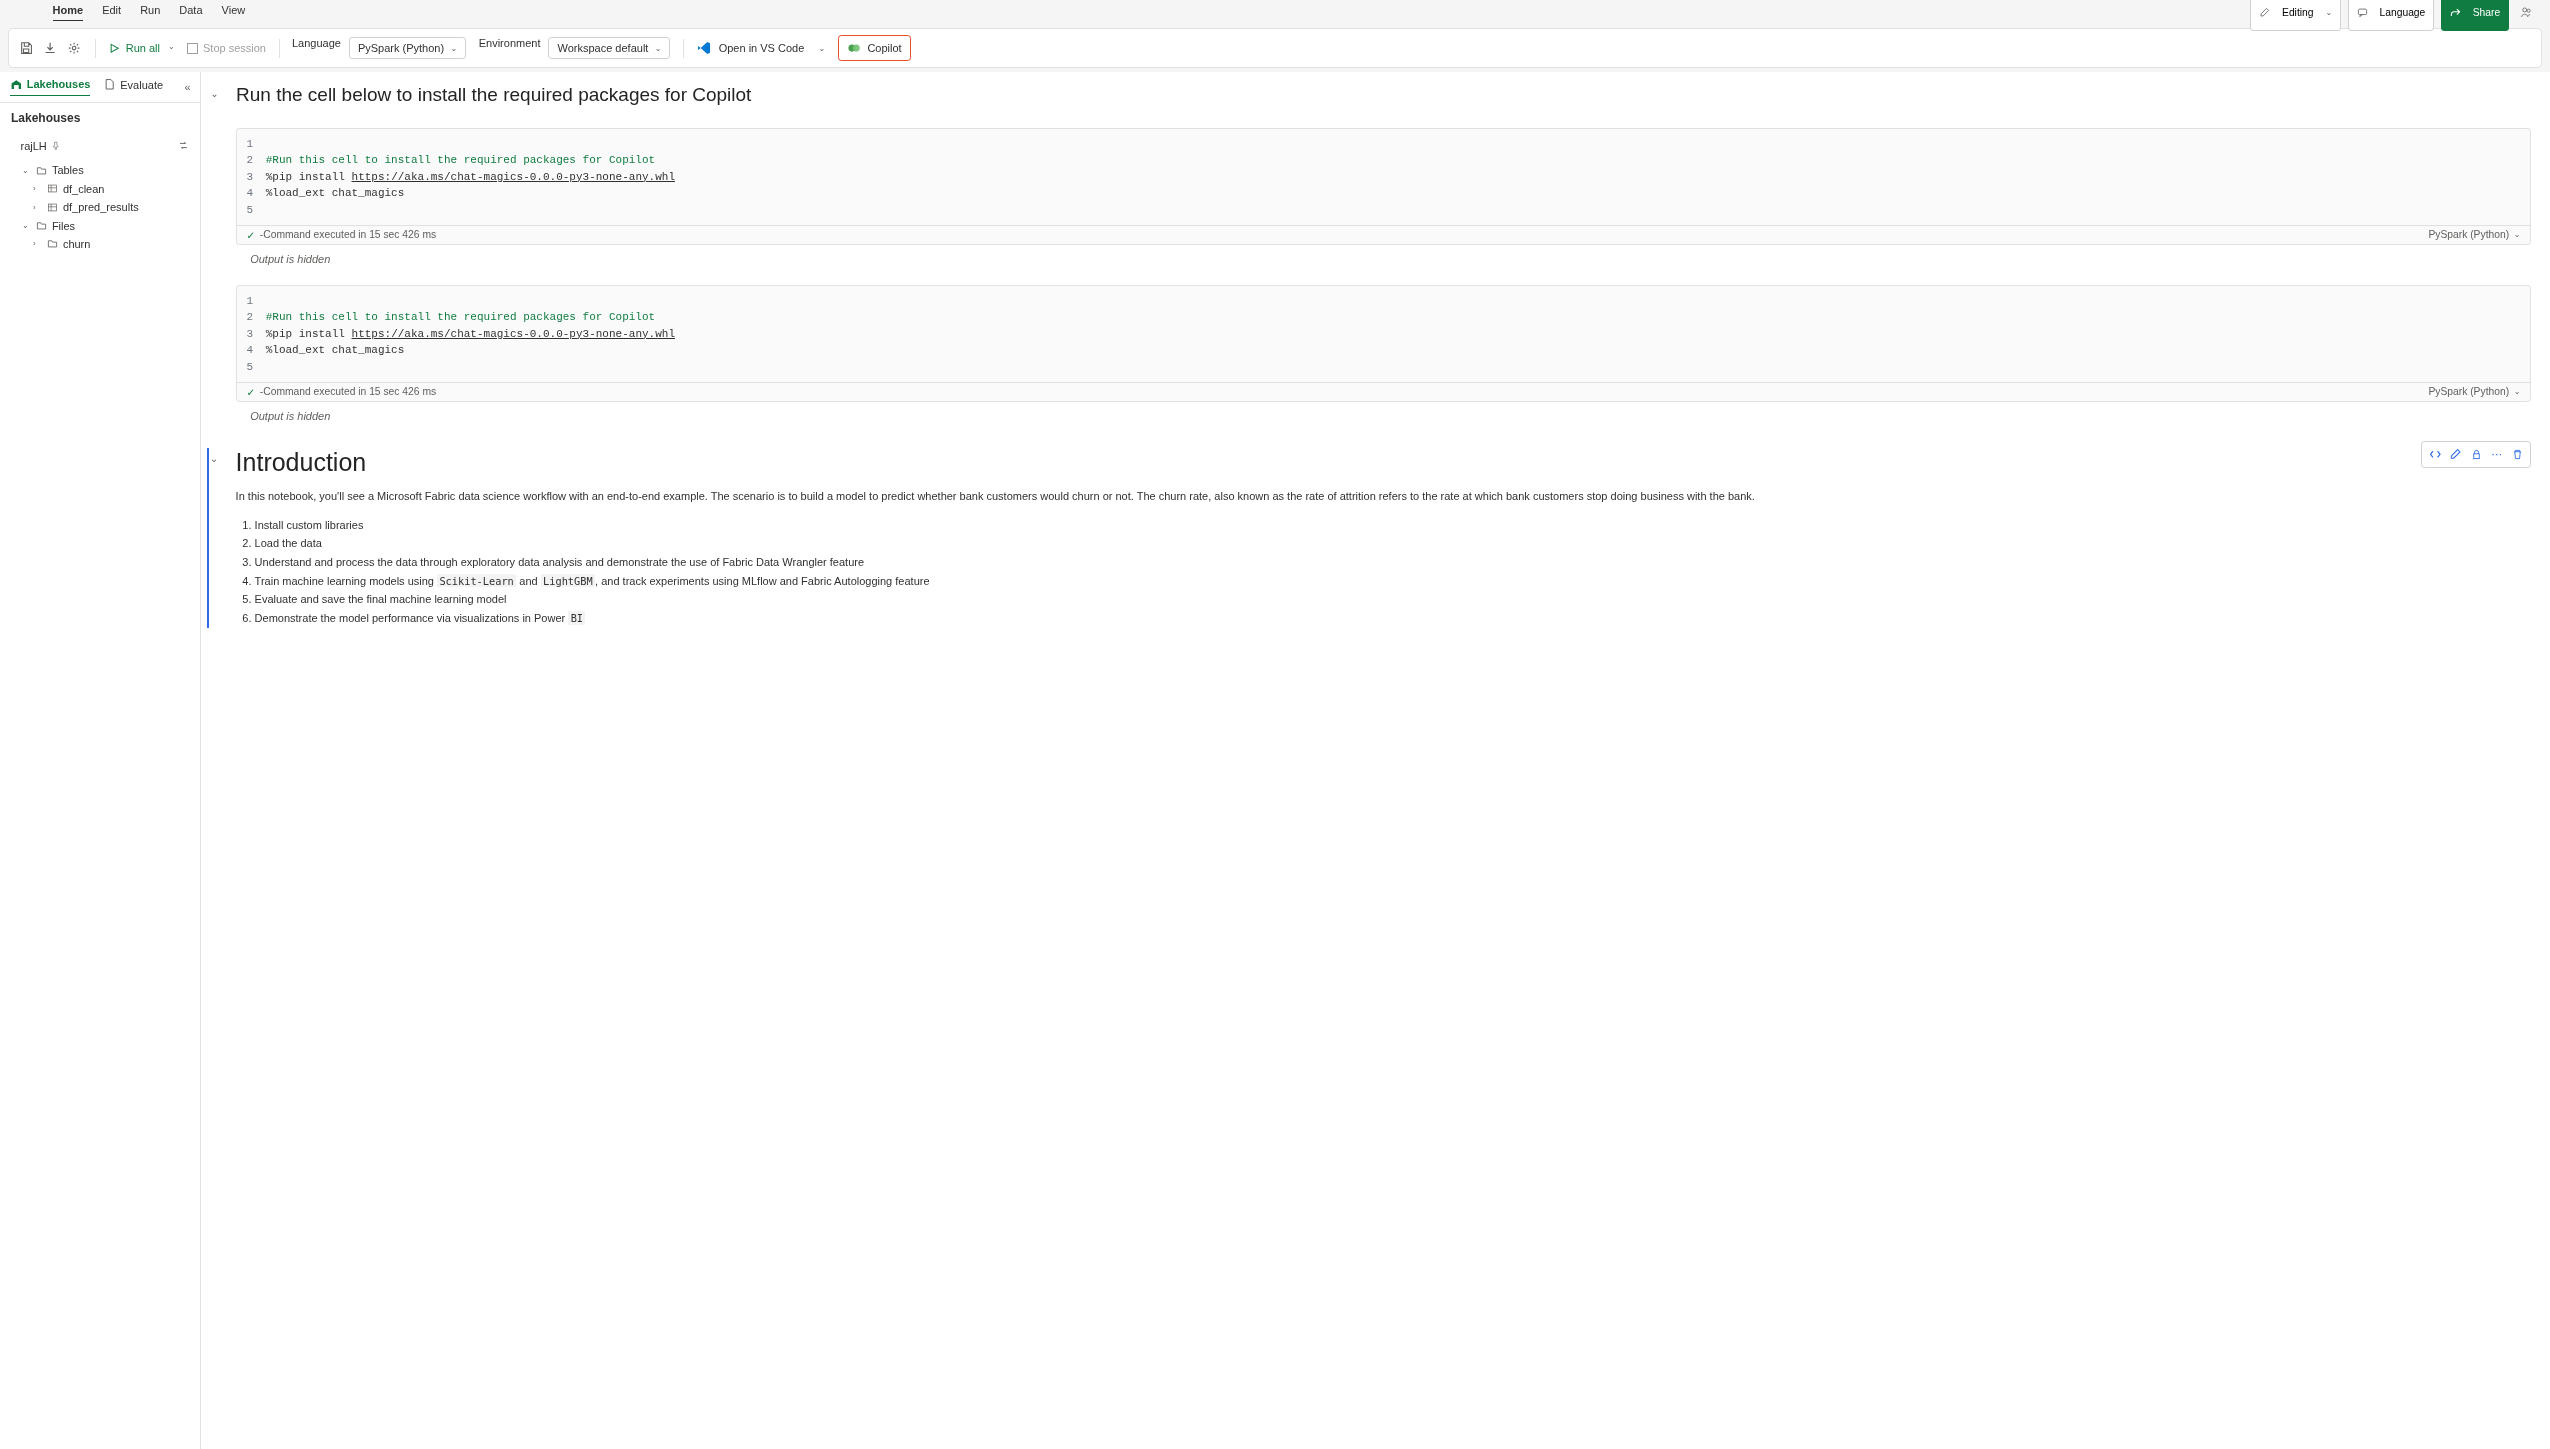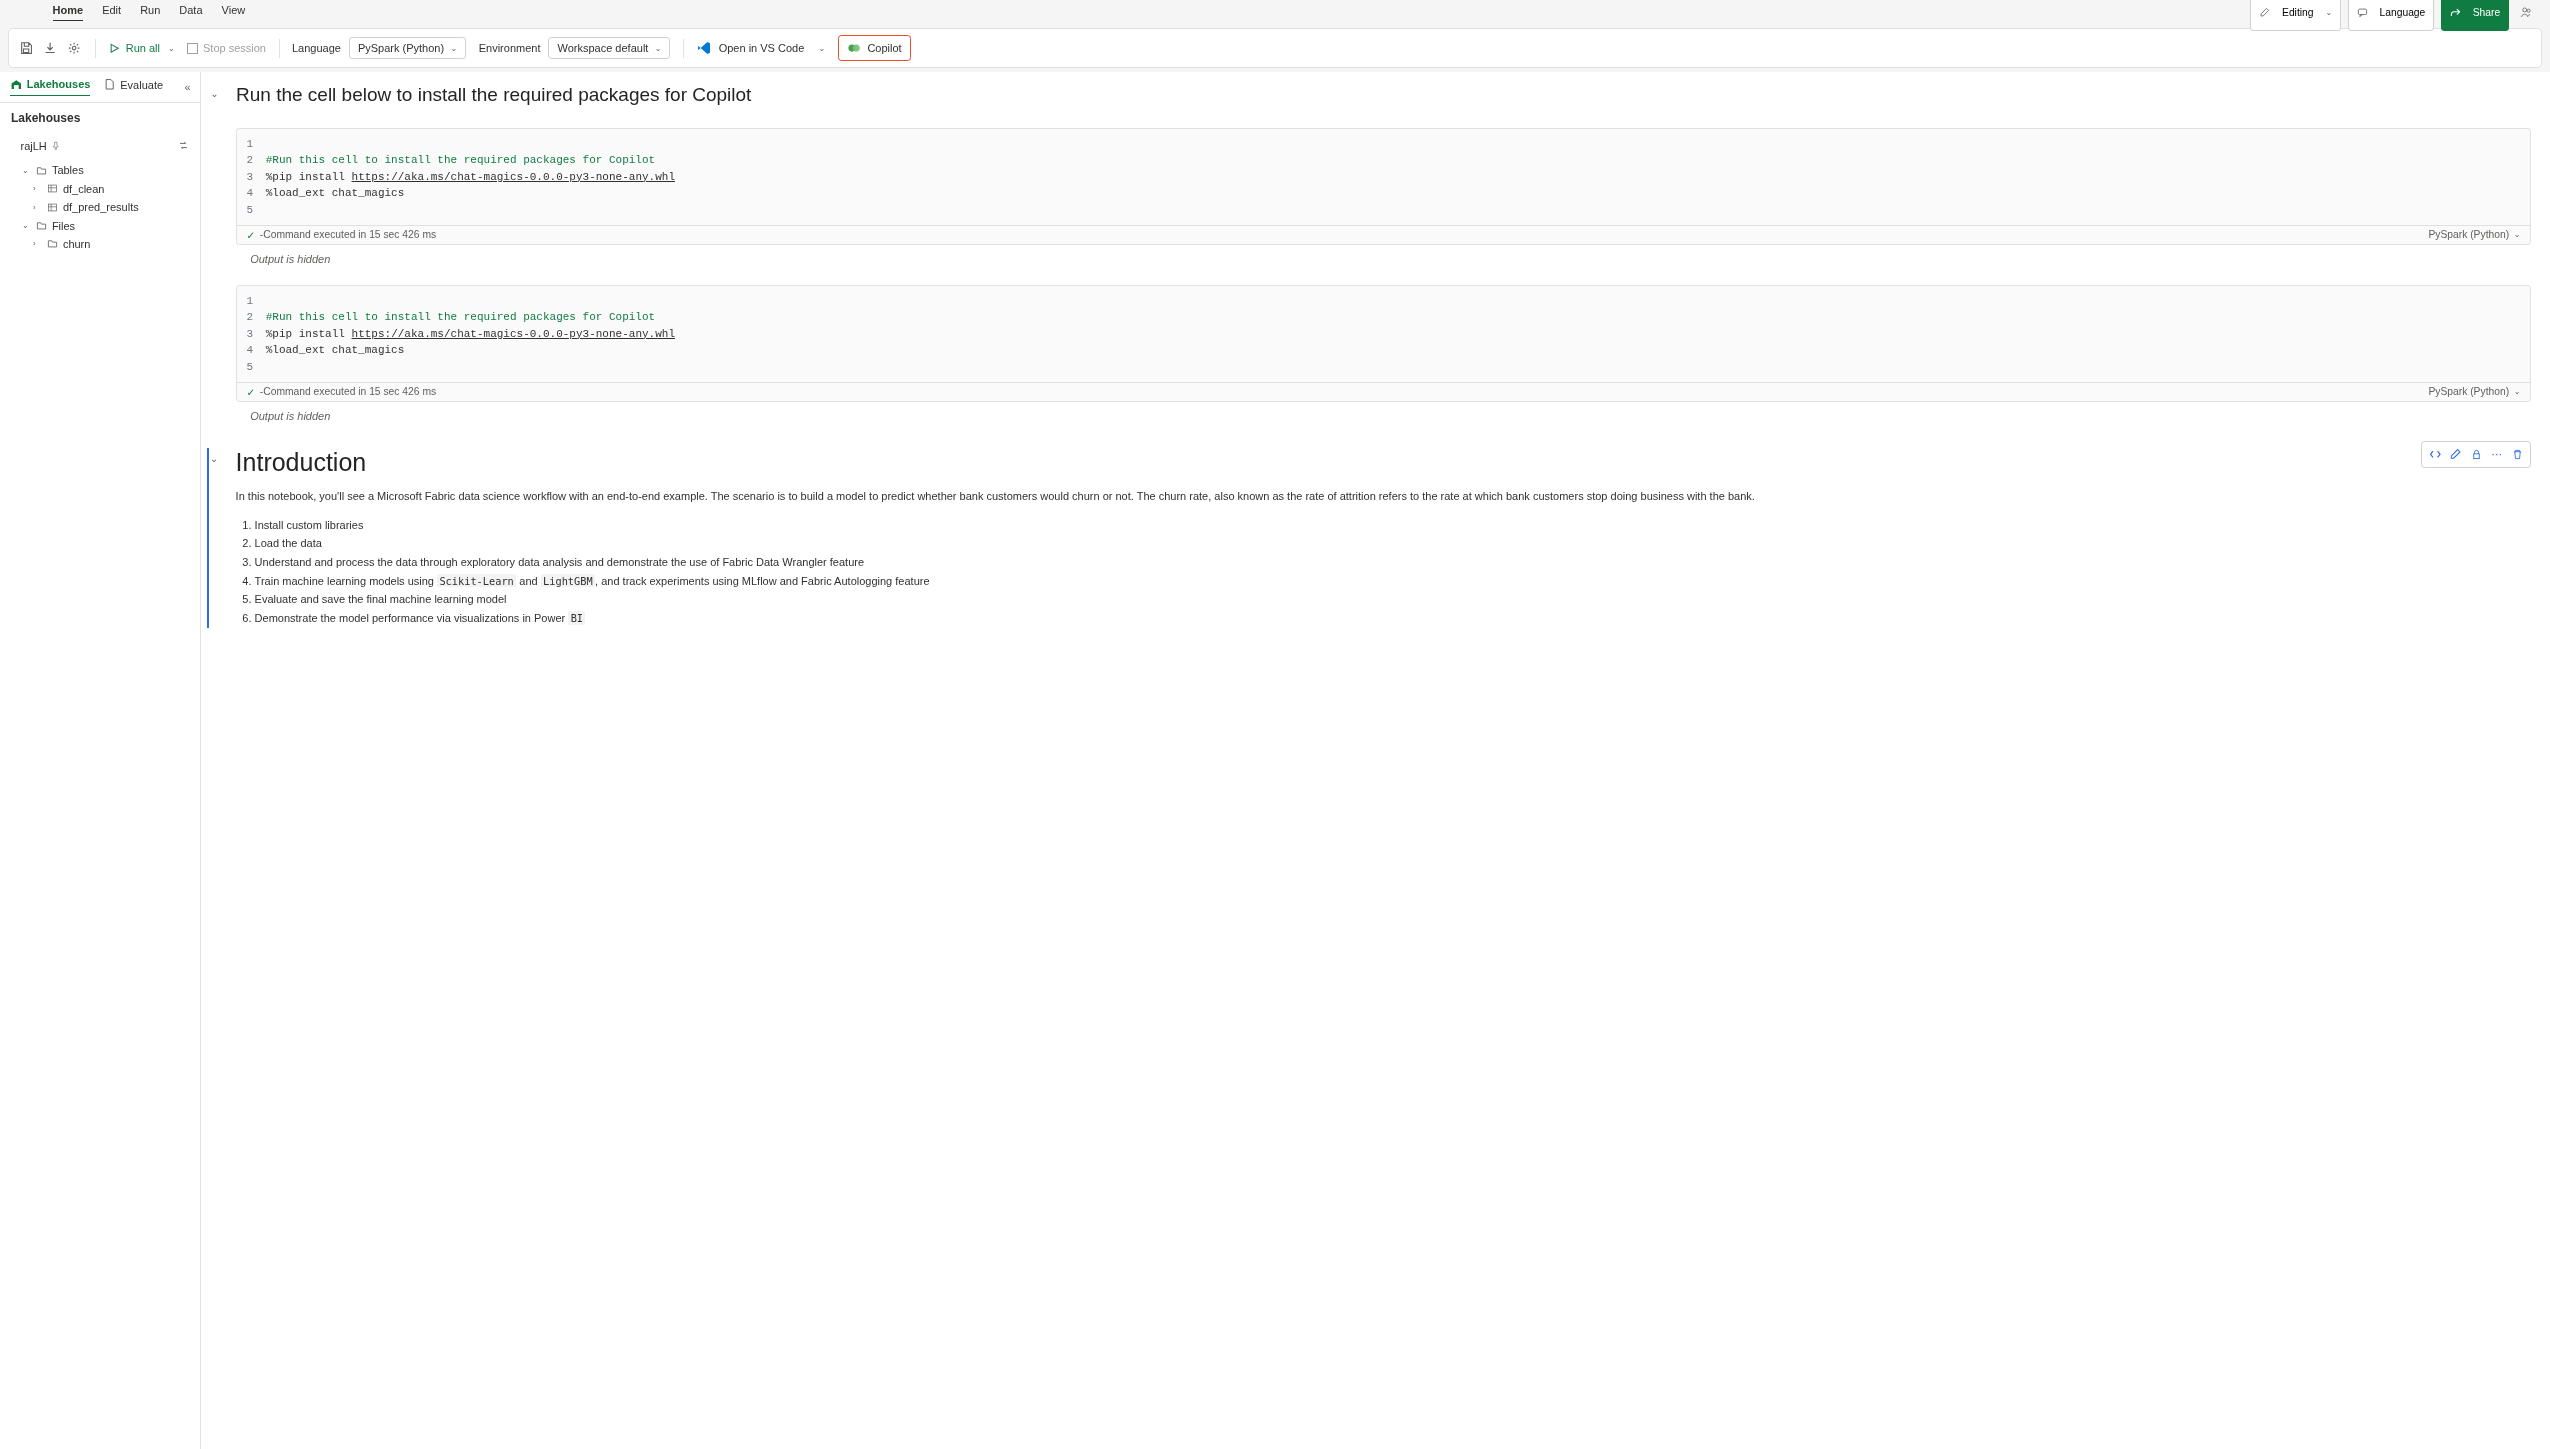--- a/index.html
+++ b/index.html
@@ -10,21 +10,21 @@
     .menubar-left { display: flex; gap: 19px; margin-left: 40px; }
     .menu-item { font-size: 11px; cursor: pointer; color: #323130; padding-bottom: 3.2px; }
     .menu-item.active { font-weight: 600; border-bottom: 1.6px solid #323130; }
     .menubar-right { display: flex; gap: 6.3px; align-items: center; }
     .btn { display: flex; align-items: center; gap: 12px; padding: 12px 8px; border: 0.8px solid #d1d1d1; border-radius: 3px; background: #fff; font-size: 10.3px; cursor: pointer; }
     .btn-share { background: #107c41; color: #fff; border-color: #107c41; }
     .btn-icon-only { width: 22px; height: 22px; display: flex; align-items: center; justify-content: center; border: none; background: transparent; cursor: pointer; }
     
     
     .toolbar { display: flex; align-items: center; gap: 12.6px; padding: 6.3px 9.5px; background: #fff; border: 0.8px solid #e1e1e1; border-radius: 4.7px; margin: 3.2px 8px; }
-    .toolbar-group { display: flex; align-items: center; gap: 8px; }
+    .toolbar-group { display: flex; gap: 8px; }
     .toolbar-sep { width: 0.8px; height: 19px; background: #e1e1e1; }
     .toolbar-icon { width: 16px; height: 16px; display: flex; align-items: center; justify-content: center; color: #605e5c; cursor: pointer; }
     .run-all-btn { display: flex; align-items: center; gap: 4.7px; color: #107c41; cursor: pointer; font-size: 11px; }
     .stop-session { display: flex; align-items: center; gap: 4.7px; color: #a19f9d; font-size: 11px; }
     .stop-box { width: 11px; height: 11px; border: 0.8px solid #a19f9d; }
     .dropdown-btn { display: flex; align-items: center; gap: 6.3px; padding: 4px 8px; border: 0.8px solid #d1d1d1; border-radius: 3.2px; background: #fff; font-size: 11px; cursor: pointer; min-width: 111px; justify-content: space-between; }
     .label-text { font-size: 11px; color: #323130; }
     .vscode-link { display: flex; align-items: center; gap: 6.3px; color: #323130; cursor: pointer; font-size: 11px; }
     .copilot-btn { display: flex; align-items: center; gap: 6.3px; color: #323130; cursor: pointer; font-size: 11px; padding: 4.7px 8px; border: 1.6px solid #e8502c; border-radius: 3.2px; }
     .chevron { font-size: 8px; color: #605e5c; }

